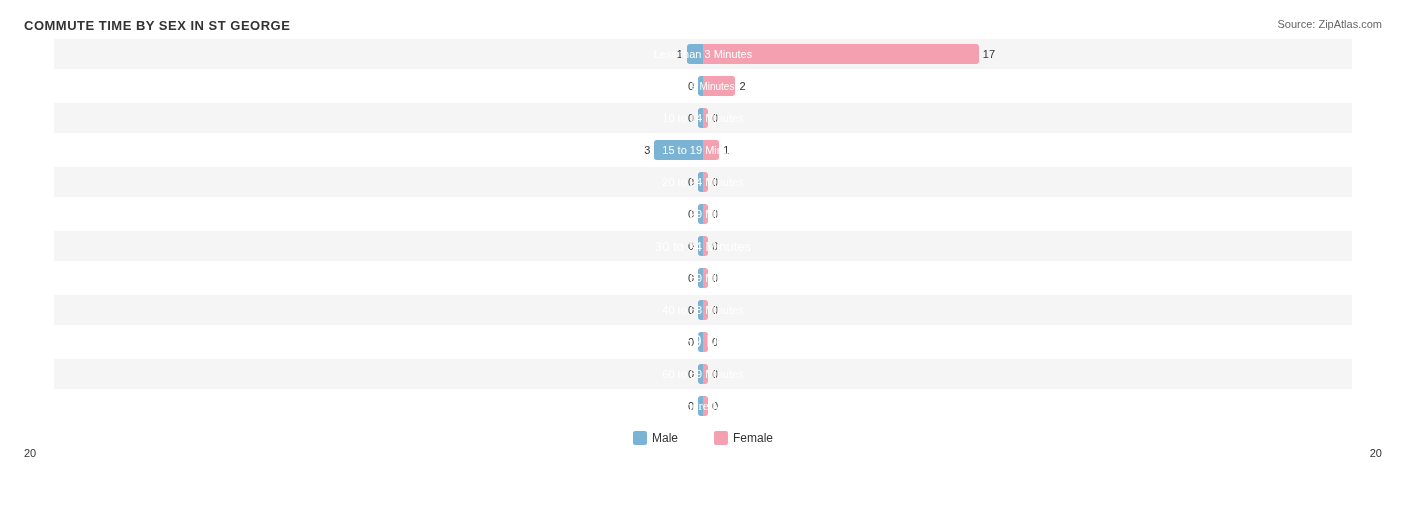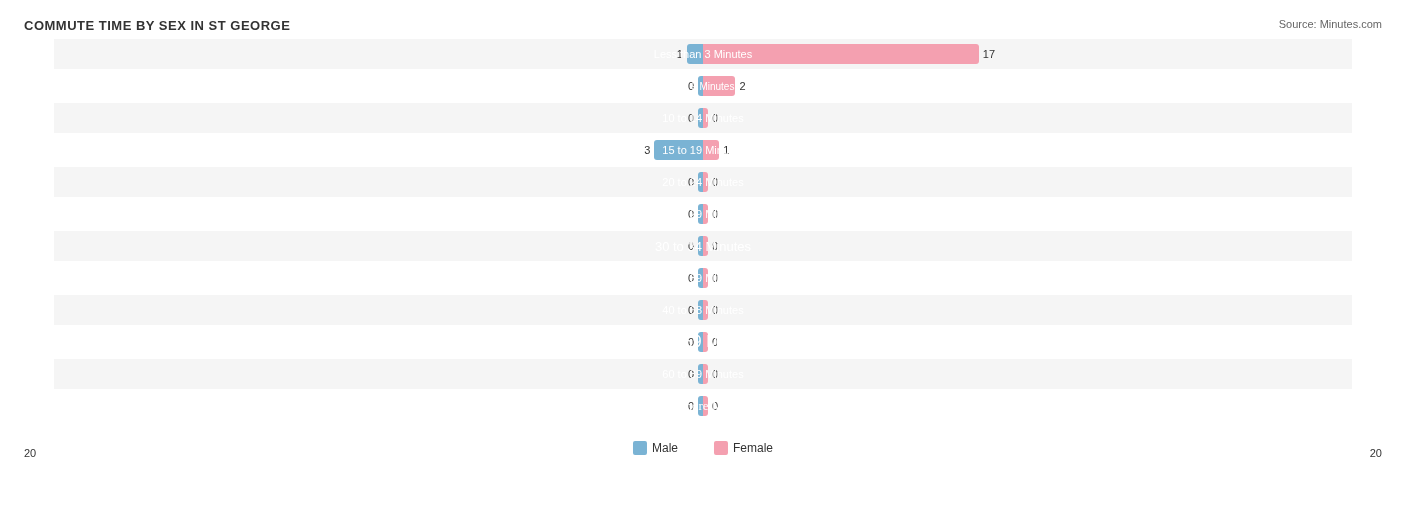--- a/index.html
+++ b/index.html
@@ -72,21 +72,21 @@
       margin-left: 4px;
       min-width: 16px;
       text-align: left;
     }
     .legend {
       display: flex;
       justify-content: center;
       align-items: center;
       gap: 36px;
       position: absolute;
-      bottom: 4px;
+      bottom: 14px;
       left: 50%;
       transform: translateX(-50%);
     }
     .legend-item {
       display: flex;
       align-items: center;
       gap: 5px;
       font-size: 12px;
       color: #333;
     }
@@ -107,21 +107,21 @@
     }
     .row-wrapper:nth-child(even) {
       background: #fff;
     }
   </style>
 </head>
 <body>
 
 <div class="chart-container">
   <div class="chart-title">COMMUTE TIME BY SEX IN ST GEORGE</div>
-  <div class="source-label">Source: Minutes.com</div>
+  <div class="source-label">Source: ZipAtlas.com</div>
 
   <div class="chart-area">
     <div class="bars-area" id="bars-area">
 
     <div class="row-wrapper" style="position: relative; height: 30px; margin-bottom: 2px; display: flex; align-items: center; background: rgb(245, 245, 245);">
           <div style="width: 50%; display: flex; align-items: center; justify-content: flex-end; height: 100%;">
             <span class="val-left">1</span>
             <div style="background: rgb(122, 179, 212); height: 20px; border-radius: 3px 0px 0px 3px; width: 2.5%; min-width: 4px;"></div>
           </div>
           <div style="position: absolute; left: 50%; transform: translateX(-50%); font-size: 11px; color: rgb(255, 255, 255); white-space: nowrap; z-index: 3; pointer-events: none; text-align: center; font-family: Arial, sans-serif;">Less than 3 Minutes</div>

